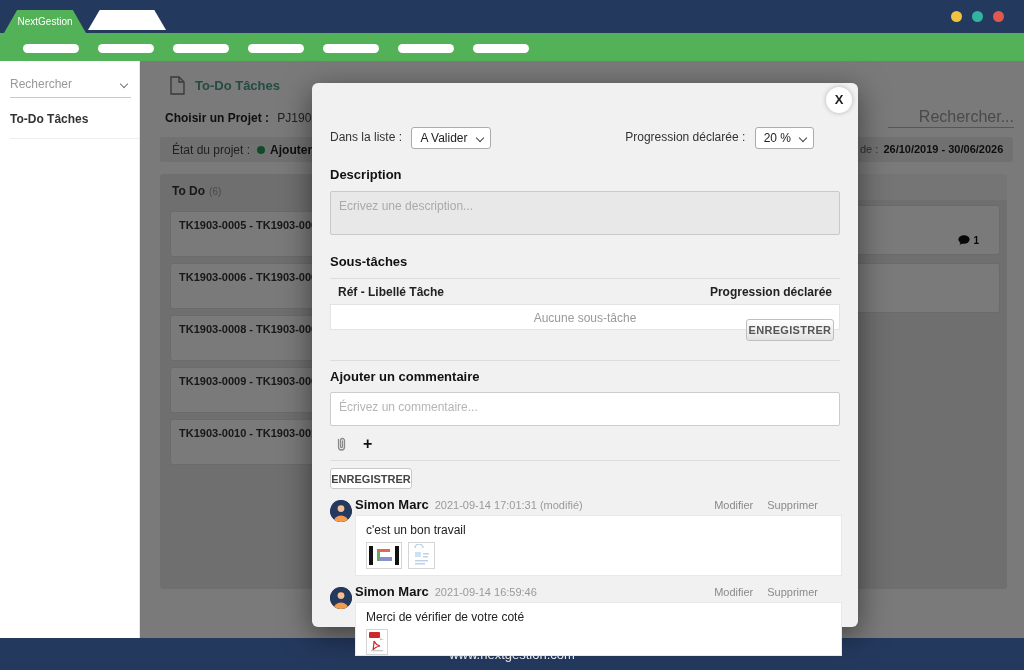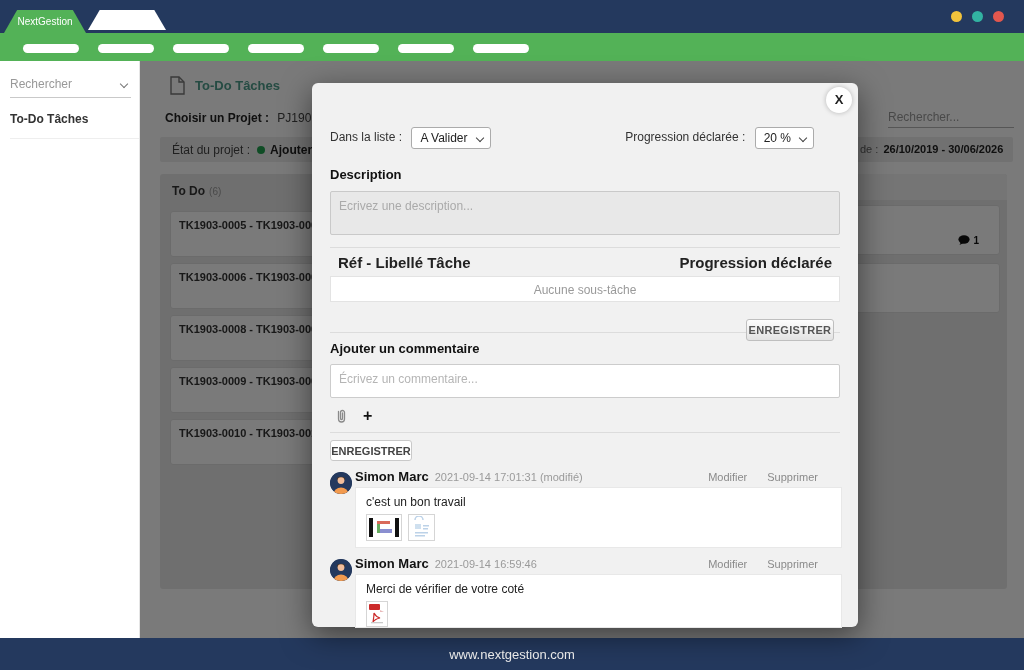--- a/index.html
+++ b/index.html
@@ -40,21 +40,21 @@
   .proj-label { font-weight:bold; color:#222; }
   .proj-value { color:#444; margin-left:5px; }
   .status-bar { position:absolute; left:20px; top:76px; width:853px; height:25px; background:#ededed; border-radius:2px;
     display:flex; align-items:center; padding:0 12px; }
   .status-label { color:#444; }
   .status-dot { width:8px; height:8px; border-radius:50%; background:#21A04F; display:inline-block; margin:0 5px 0 7px; }
   .status-value { font-weight:bold; color:#222; }
   .period { position:absolute; left:720px; top:82px; font-size:11px; color:#666; white-space:nowrap; }
   .period b { color:#222; margin-left:2px; }
   .board-search { position:absolute; left:748px; top:45px; width:126px; height:22px; border:none; outline:none;
-    border-bottom:1px solid #b5b5b5; background:transparent; font-size:12px; color:#555; }
+    border-bottom:1px solid #b5b5b5; background:transparent; font-size:16px; color:#555;text-align:right; }
   .board-search::placeholder { color:#9a9a9a; }
 
   .panel { position:absolute; top:113px; height:415px; background:#e9e9e9; border-radius:3px; }
   .panel.left { left:20px; width:330px; padding:8px 10px; }
   .panel.right { left:515px; width:352px; }
   .col-title { font-weight:bold; color:#333; font-size:12px; margin:2px 0 13px 2px; }
   .col-count { font-weight:normal; color:#999; font-size:10px; margin-left:4px; }
   .col-headband { height:26px; background:#f5f5f5; border-radius:3px 3px 0 0; }
   .card { position:relative; background:#fff; border:1px solid #e0e0e0; border-radius:3px; }
   .panel.left .card { width:310px; height:46px; margin-bottom:6px; }
@@ -79,41 +79,41 @@
   .select { display:inline-flex; align-items:center; background:#fff; border:1px solid #ababab; border-radius:3px;
     height:22px; padding:0 22px 0 8px; margin-left:6px; position:relative; font-size:12px; color:#222; cursor:pointer; vertical-align:middle; }
   .select .sel-caret { position:absolute; right:7px; top:7px; width:6px; height:6px; border-right:1.5px solid #444;
     border-bottom:1.5px solid #444; transform:rotate(45deg); }
   .ctl-right { position:absolute; right:26px; top:0; }
   .m-sec { font-size:13px; font-weight:bold; color:#111; margin-top:16px; }
   .desc-area { width:510px; height:44px; margin-top:9px; background:#e8e8e8; border:1px solid #c9c9c9; border-radius:2px;
     resize:none; font-family:inherit; font-size:12px; padding:7px 8px; color:#333; outline:none; }
   .desc-area::placeholder { color:#aaa; }
   .sub-table { margin-top:9px; border-top:1px solid #dcdcdc; }
-  .sub-head { display:flex; justify-content:space-between; padding:6px 8px 5px 8px; font-weight:bold; font-size:15px; color:#222; }
+  .sub-head { display:flex; justify-content:space-between; padding:6px 8px 5px 8px; font-weight:bold; font-size:12px; color:#222; }
   .sub-empty { background:#fff; border:1px solid #e3e3e3; height:26px; text-align:center; line-height:26px; color:#9a9a9a; }
   .btn-save1 { position:absolute; right:24px; top:236px; width:88px; height:22px; border:1px solid #bfbfbf; border-radius:3px;
     background:linear-gradient(#fdfdfd,#e3e3e3); font-size:11px; font-weight:bold; color:#555; letter-spacing:.3px;
     font-family:inherit; cursor:pointer; }
   .m-hr { border:none; border-top:1px solid #dcdcdc; margin-top:30px; }
   .cmt-area { width:510px; height:34px; margin-top:8px; background:#fff; border:1px solid #ccc; border-radius:2px;
     resize:none; font-family:inherit; font-size:12px; padding:7px 8px; color:#333; outline:none; }
   .cmt-area::placeholder { color:#b5b5b5; }
   .attach-row { display:flex; align-items:center; gap:14px; margin:6px 0 0 4px; height:18px; }
   .plus { font-size:16px; font-weight:bold; color:#111; cursor:pointer; line-height:14px; }
   .m-hr2 { border:none; border-top:1px solid #dcdcdc; margin-top:7px; }
   .btn-save2 { margin-top:7px; width:82px; height:21px; background:#fff; border:1px solid #c9c9c9; border-radius:3px;
     font-size:11px; font-weight:bold; color:#444; font-family:inherit; cursor:pointer; }
 
   .comment { position:relative; margin-top:8px; }
   .avatar { position:absolute; left:0; top:3px; width:22px; height:22px; border-radius:50%; overflow:hidden; background:#24395E; }
   .c-head { margin-left:25px; display:flex; align-items:baseline; }
   .c-author { font-weight:bold; font-size:13px; color:#111; }
   .c-time { font-size:11px; color:#9a9a9a; margin-left:6px; }
-  .c-links { margin-left:auto; padding-right:22px; font-size:11px; color:#8a8a8a; display:flex; gap:20px; }
+  .c-links { margin-left:auto; padding-right:22px; font-size:11px; color:#8a8a8a; display:flex; gap:14px; }
   .c-links span { cursor:pointer; }
   .c-body { margin:3px 0 0 25px; width:487px; background:#fff; border:1px solid #e8e8e8; padding:7px 10px 6px 10px; }
   .c-text { font-size:12px; color:#222; }
   .thumbs { display:flex; gap:6px; margin-top:5px; }
   .thumb { background:#fff; border:1px solid #d5d5d5; display:flex; align-items:center; justify-content:center; cursor:pointer; }
 
   svg { display:block; }
 </style>
 </head>
 <body>
@@ -239,20 +239,21 @@
         <span class="select">
           <span>20 %</span>
           <i class="sel-caret"></i>
         </span>
       </span>
     </div>
 
     <div class="m-sec">Description</div>
     <textarea class="desc-area" placeholder="Ecrivez une description..." style=""></textarea>
 
+    <div class="m-sec">Sous-tâches</div>
     <div class="sub-table">
       <div class="sub-head">
         <span>Réf - Libellé Tâche</span>
         <span>Progression déclarée</span>
       </div>
       <div class="sub-empty">Aucune sous-tâche</div>
     </div>
     <button class="btn-save1">ENREGISTRER</button>
 
     <hr class="m-hr">

